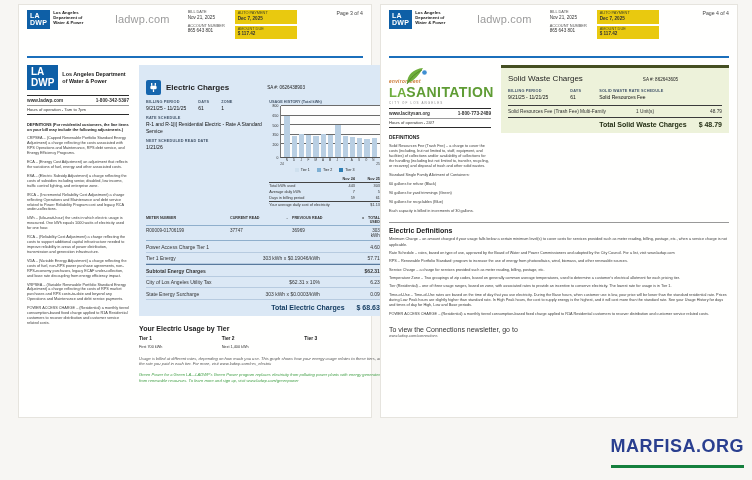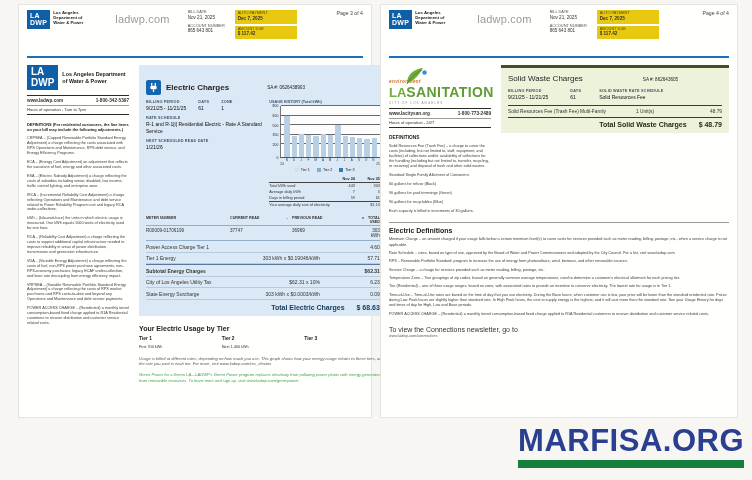--- a/index.html
+++ b/index.html
@@ -131,22 +131,22 @@
 
   
   .edefs { border-top:1px solid #999; margin-top:8px; padding-top:4px; }
   .edefs-h { font-size:7px; font-weight:bold; color:#222; margin-bottom:3px; }
   .edef-p { font-size:3.8px; line-height:1.4; margin-top:3px; color:#3c3c3c; }
   .newsletter { margin-top:9px; }
   .nl-t { font-size:7px; color:#333; }
   .nl-l { font-size:3.8px; font-style:italic; color:#555; margin-top:1px; }
 
   
-  .wm { position:absolute; right:8px; bottom:12px; font-size:31px; font-weight:bold;
-        color:#2a3f8f; letter-spacing:0.5px; border-bottom:8px solid #15803d; padding-bottom:1px; }
+  .wm { position:absolute; right:8px; bottom:12px; font-size:18px; font-weight:bold;
+        color:#2a3f8f; letter-spacing:0.5px; border-bottom:3px solid #15803d; padding-bottom:8px; }
 </style>
 </head>
 <body>
 
 <div class="page" id="page3">
   <div class="hdr">
     <div class="dwp-logo-sm">
       <div>LA</div>
       <div>DWP</div>
     </div>

